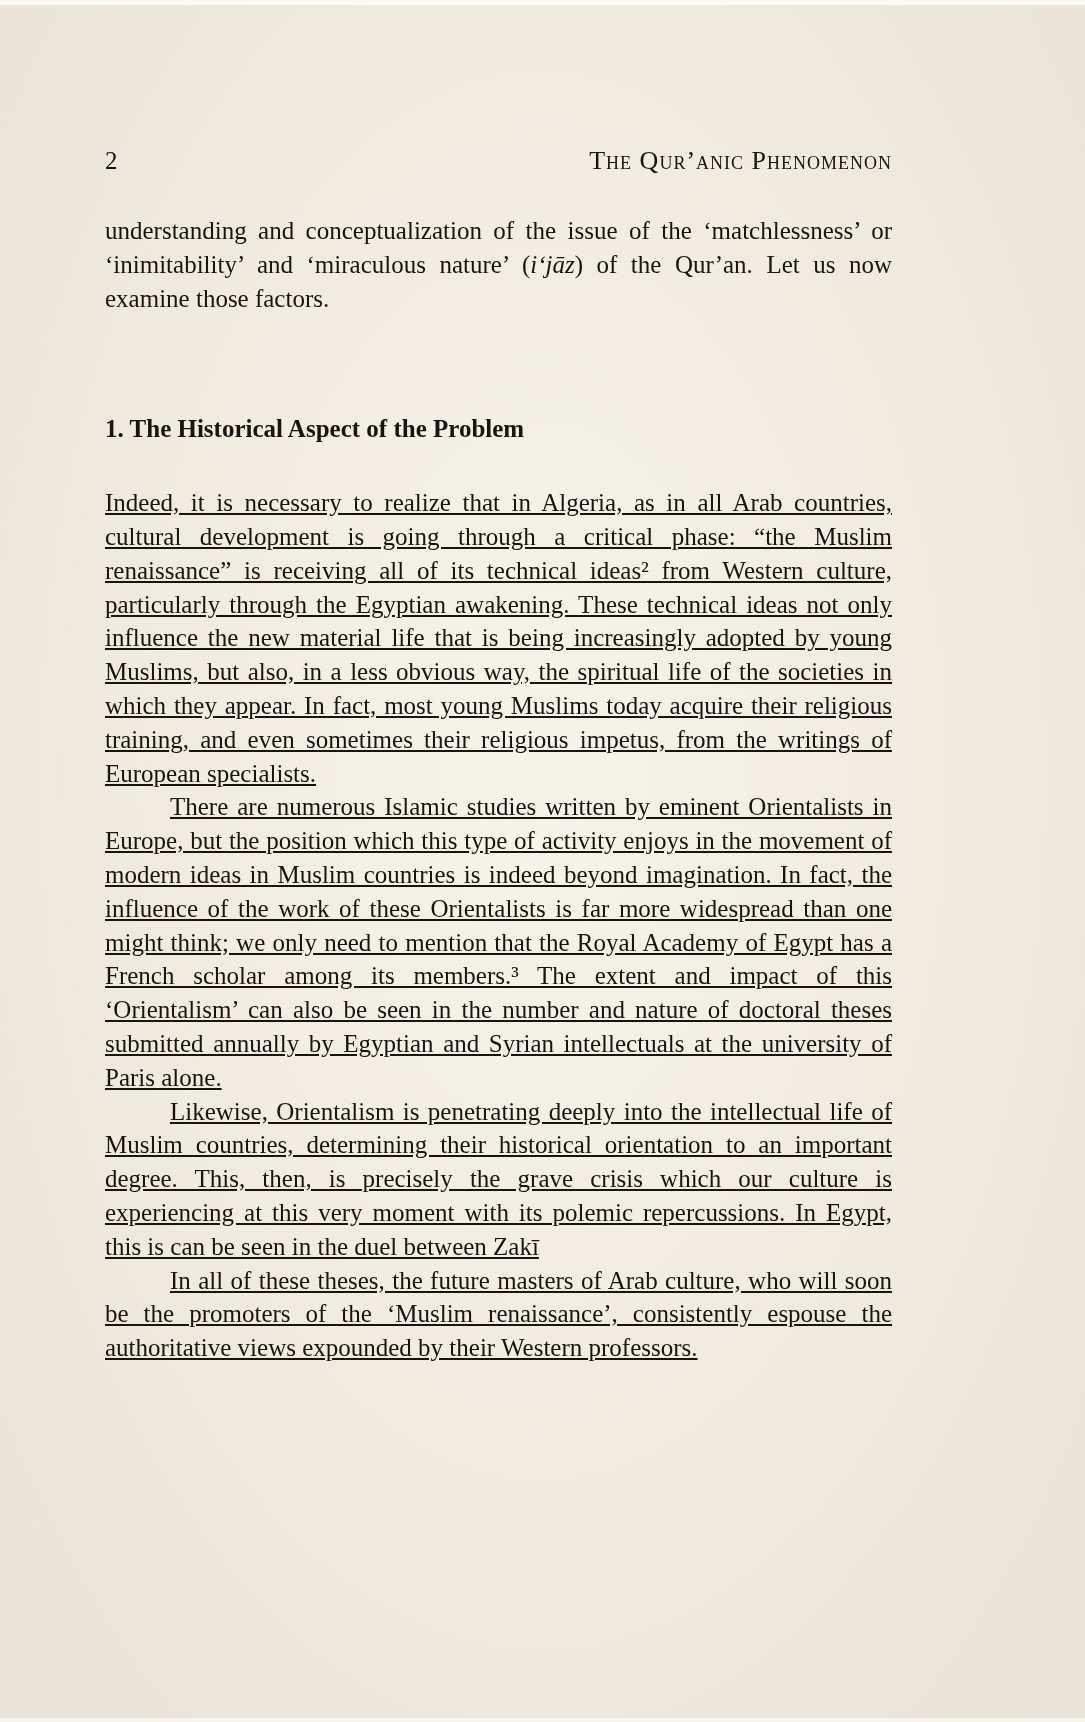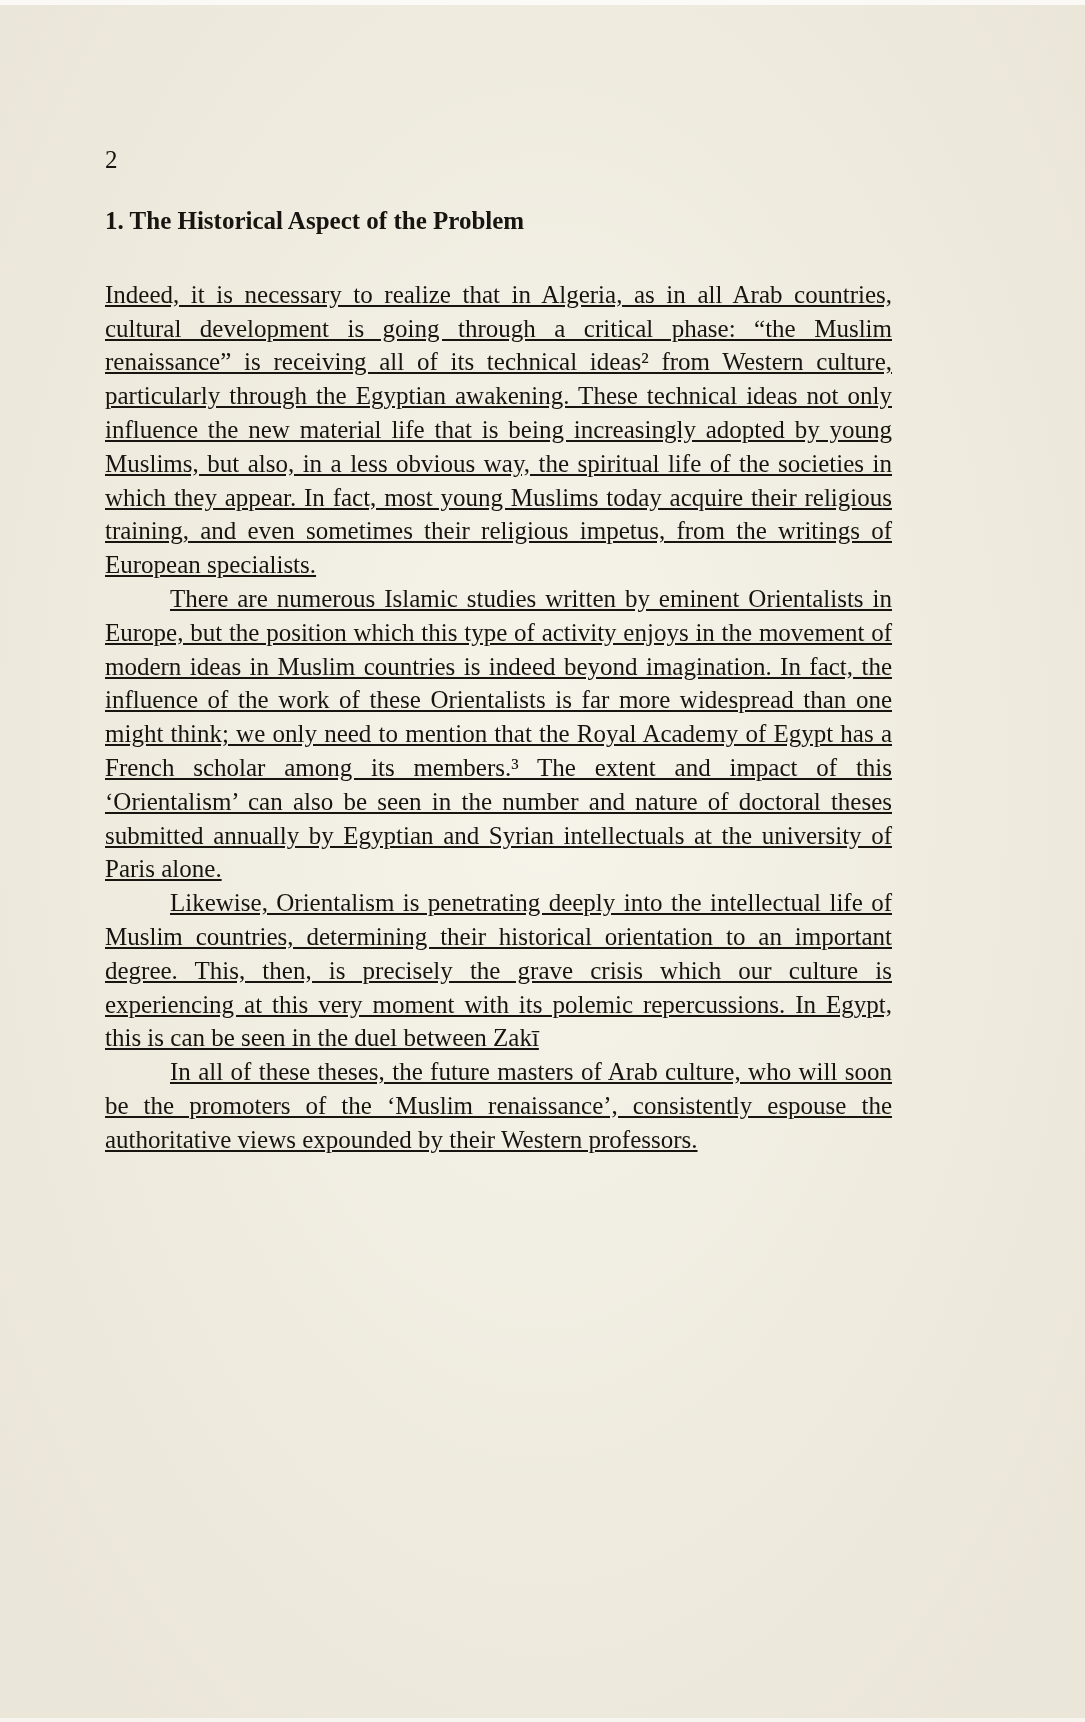--- a/index.html
+++ b/index.html
@@ -55,21 +55,21 @@
   }
   .body-text {
     font-size: 25px;
     line-height: 33.8px;
     text-align: justify;
   }
   .intro {
     margin-top: 38px;
   }
   .section-heading {
-    margin-top: 30px;
+    margin-top: 97px;
     font-weight: bold;
     font-size: 25px;
     text-align: left;
   }
   .paras {
     margin-top: 40px;
   }
   .paras p {
     margin: 0;
     text-decoration: underline;
@@ -85,22 +85,24 @@
 <body>
 
 <div class="scan-page">
   <div class="scan-edge-top"></div>
   <div class="scan-edge-bottom"></div>
 
   <div class="content">
 
     <div class="running-header">
       <span class="page-number">2</span>
+      <span class="running-title">The Qur’anic Phenomenon</span>
     </div>
 
+    <div class="body-text intro"><span>understanding and conceptualization of the issue of the ‘matchlessness’ or ‘inimitability’ and ‘miraculous nature’ (</span><span class="italic">i‘jāz</span><span>) of the Qur’an. Let us now examine those factors.</span></div>
 
     <div class="body-text section-heading">1. The Historical Aspect of the Problem</div>
 
     <div class="body-text paras">
       <p>Indeed, it is necessary to realize that in Algeria, as in all Arab countries, cultural development is going through a critical phase: “the Muslim renaissance” is receiving all of its technical ideas² from Western culture, particularly through the Egyptian awakening. These technical ideas not only influence the new material life that is being increasingly adopted by young Muslims, but also, in a less obvious way, the spiritual life of the societies in which they appear. In fact, most young Muslims today acquire their religious training, and even sometimes their religious impetus, from the writings of European specialists.</p>
       <p class="indent">There are numerous Islamic studies written by eminent Orientalists in Europe, but the position which this type of activity enjoys in the movement of modern ideas in Muslim countries is indeed beyond imagination. In fact, the influence of the work of these Orientalists is far more widespread than one might think; we only need to mention that the Royal Academy of Egypt has a French scholar among its members.³ The extent and impact of this ‘Orientalism’ can also be seen in the number and nature of doctoral theses submitted annually by Egyptian and Syrian intellectuals at the university of Paris alone.</p>
       <p class="indent">Likewise, Orientalism is penetrating deeply into the intellectual life of Muslim countries, determining their historical orientation to an important degree. This, then, is precisely the grave crisis which our culture is experiencing at this very moment with its polemic repercussions. In Egypt, this is can be seen in the duel between Zakī</p>
       <p class="indent">In all of these theses, the future masters of Arab culture, who will soon be the promoters of the ‘Muslim renaissance’, consistently espouse the authoritative views expounded by their Western professors.</p>
     </div>
 

